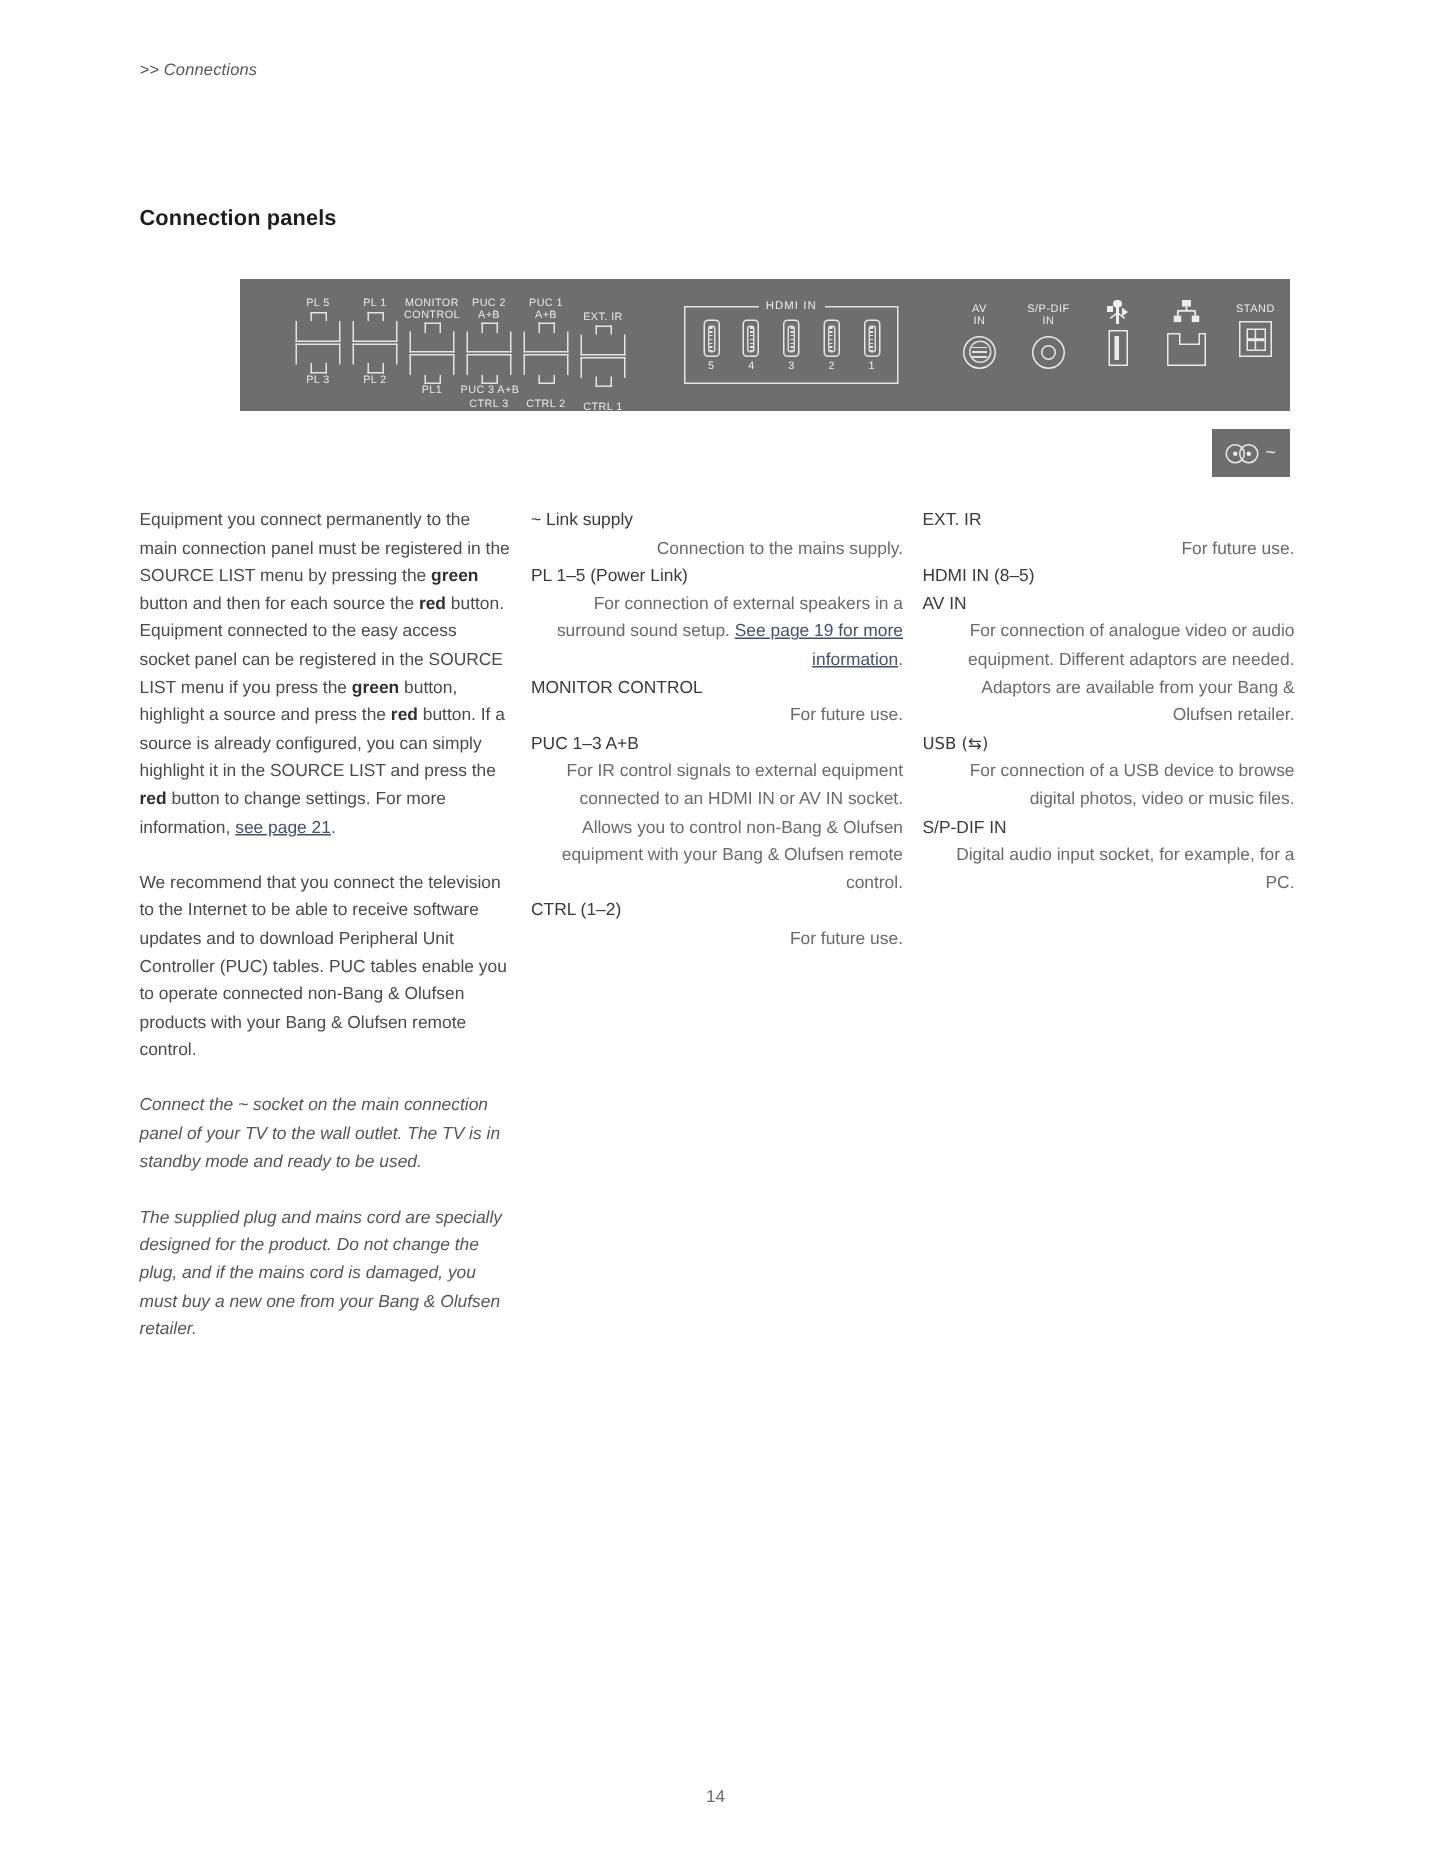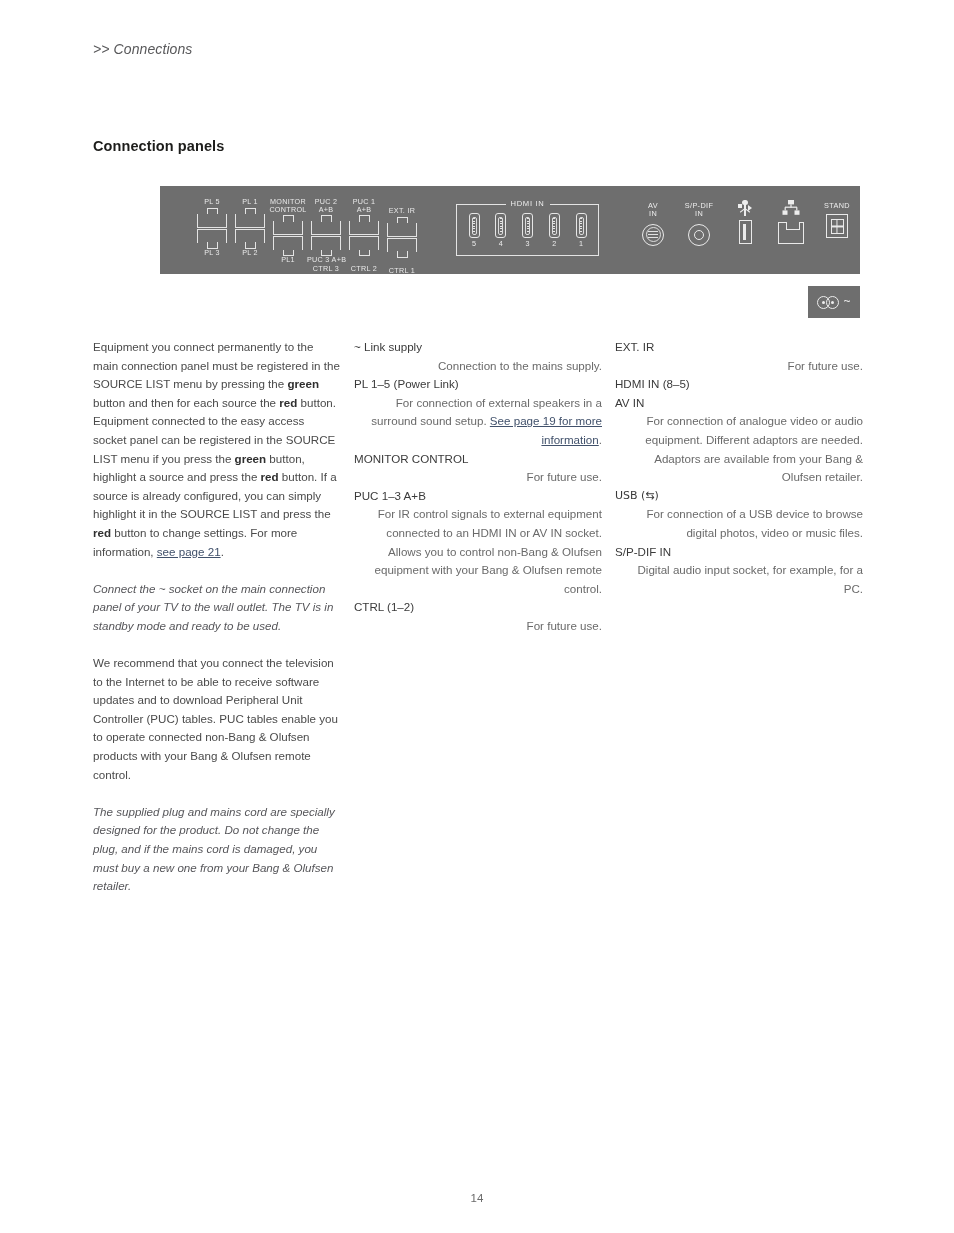--- a/index.html
+++ b/index.html
@@ -12,21 +12,21 @@
     color: #3c3c3c;
     position: relative;
     overflow: hidden;
   }
 
   
   .breadcrumb {
     position: absolute;
     left: 93px;
     top: 41px;
-    font-size: 14px;
+    font-size: 11px;
     font-style: italic;
     color: #58585a;
     letter-spacing: 0.1px;
   }
 
   
   .page-title {
     position: absolute;
     left: 93px;
     top: 138px;
@@ -541,23 +541,23 @@
   <div class="mains-glyph">
     <div class="eye l"></div>
     <div class="eye r"></div>
   </div>
   <div class="mains-tilde">~</div>
 </div>
 
 <div class="col col-1">
   <p class="para"><span>Equipment you connect permanently to the main connection panel must be registered in the SOURCE LIST menu by pressing the </span><b>green</b><span> button and then for each source the </span><b>red</b><span> button. Equipment connected to the easy access socket panel can be registered in the SOURCE LIST menu if you press the </span><b>green</b><span> button, highlight a source and press the </span><b>red</b><span> button. If a source is already configured, you can simply highlight it in the SOURCE LIST and press the </span><b>red</b><span> button to change settings. For more information, </span><a class="lnk" href="#">see page 21</a><span>.</span></p>
 
+  <p class="para">We recommend that you connect the television to the Internet to be able to receive software updates and to download Peripheral Unit Controller (PUC) tables. PUC tables enable you to operate connected non-Bang &amp; Olufsen products with your Bang &amp; Olufsen remote control.</p>
+
   <p class="para italic">Connect the ~ socket on the main connection panel of your TV to the wall outlet. The TV is in standby mode and ready to be used.</p>
-
-  <p class="para">We recommend that you connect the television to the Internet to be able to receive software updates and to download Peripheral Unit Controller (PUC) tables. PUC tables enable you to operate connected non-Bang &amp; Olufsen products with your Bang &amp; Olufsen remote control.</p>
 
   <p class="para italic">The supplied plug and mains cord are specially designed for the product. Do not change the plug, and if the mains cord is damaged, you must buy a new one from your Bang &amp; Olufsen retailer.</p>
 </div>
 
 <div class="col col-2">
 
   <div class="sect">
     <div class="sect-head">~ Link supply</div>
     <p class="sect-body">Connection to the mains supply.</p>
   </div>

